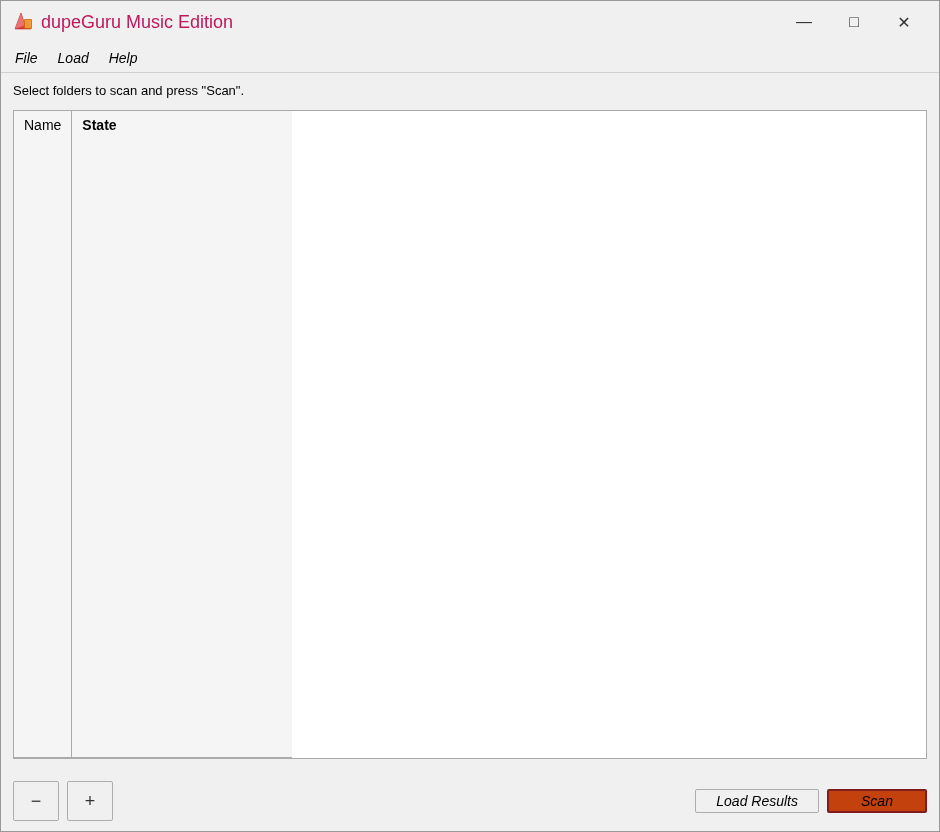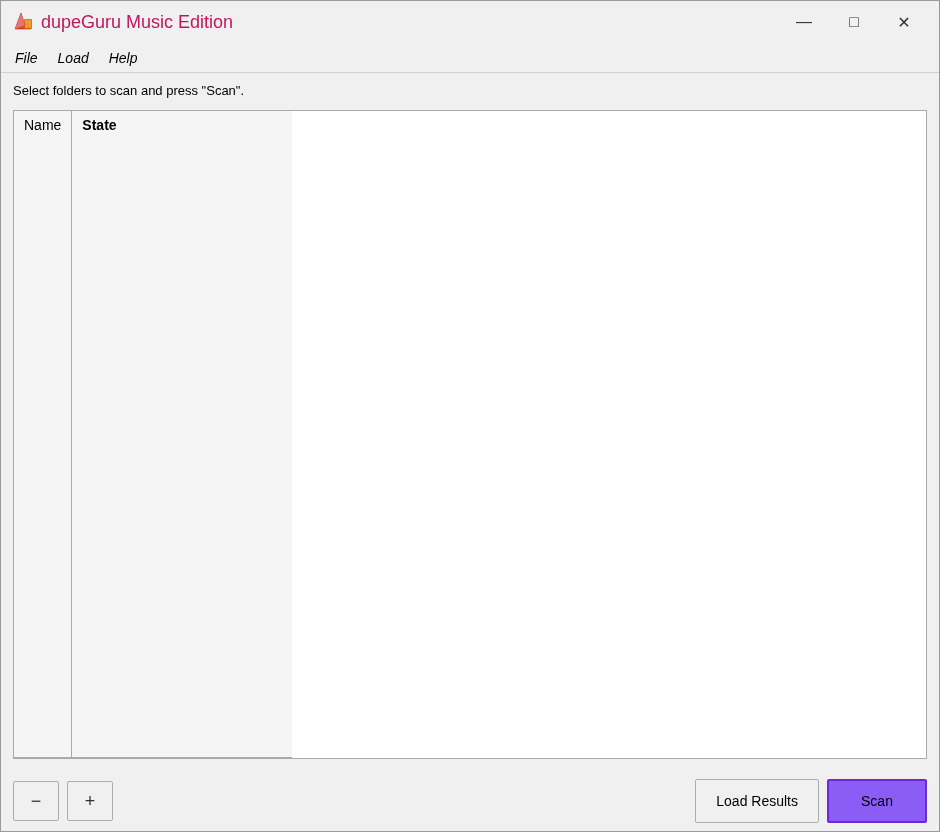--- a/index.html
+++ b/index.html
@@ -163,34 +163,35 @@
       cursor: pointer;
       display: flex;
       align-items: center;
       justify-content: center;
       font-size: 18px;
       color: #333;
       border-radius: 2px;
     }
 
     .action-btn {
-      height: 44px;
+      height: 24px;
       padding: 0 20px;
       border: 1px solid #adadad;
       background: #f0f0f0;
       cursor: pointer;
       font-size: 14px;
       color: #000;
       border-radius: 2px;
       min-width: 100px;
+      font-style: italic;
     }
 
     .action-btn.primary {
-      border: 2px solid #6d28d9;
-      background: #8b5cf6;
+      border: 2px solid #7f1d1d;
+      background: #c2410c;
       font-weight: normal;
     }
 
     
     .app-icon-svg {
       width: 22px;
       height: 22px;
     }
   </style>
 </head>

